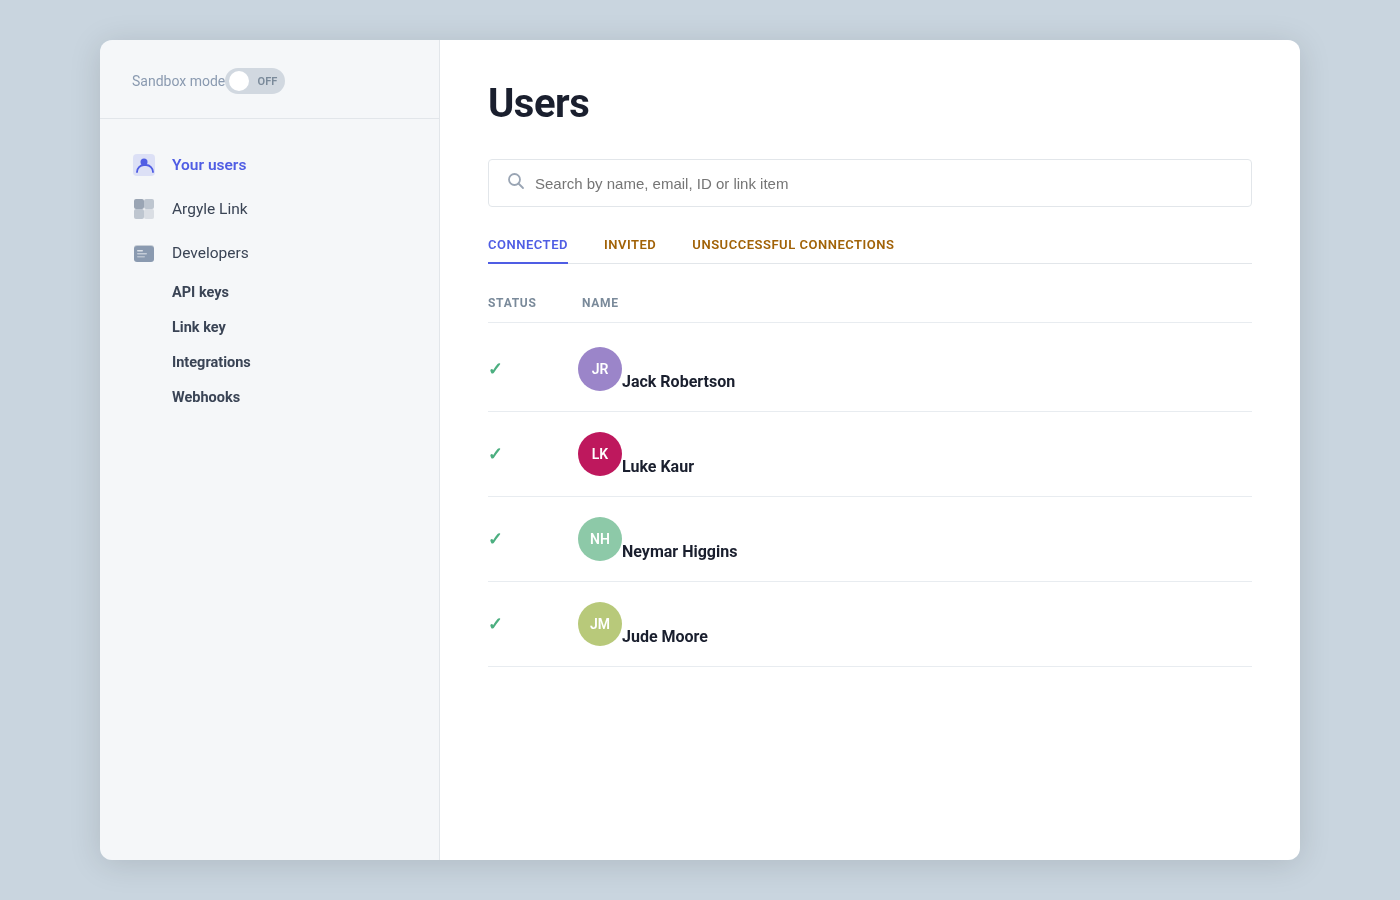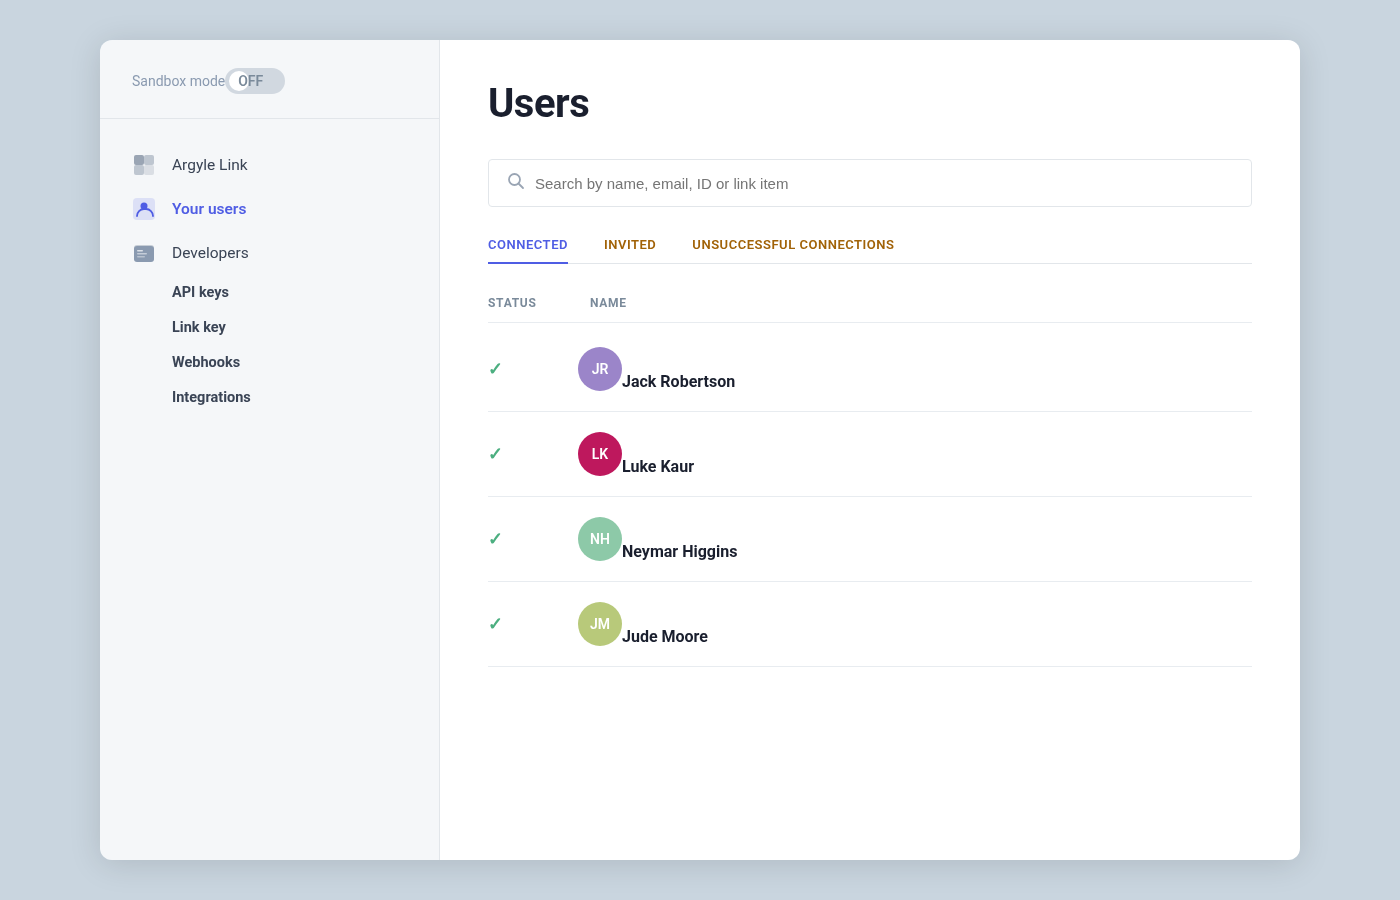--- a/index.html
+++ b/index.html
@@ -63,25 +63,25 @@
     .toggle-knob {
       width: 20px;
       height: 20px;
       background: white;
       border-radius: 50%;
       position: absolute;
       left: 4px;
     }
 
     .toggle-text {
-      font-size: 14px;
+      font-size: 11px;
       color: #7a8a9a;
       font-weight: 600;
       position: absolute;
-      right: 22px;
+      right: 8px;
     }
 
     .nav-section {
       padding: 24px 0 0 0;
       flex: 1;
     }
 
     .nav-item {
       display: flex;
       align-items: center;
@@ -198,21 +198,21 @@
     .users-table {
       margin: 24px 0 0 0;
       flex: 1;
       overflow-y: auto;
     }
 
     .table-header {
       display: flex;
       align-items: center;
       padding: 8px 48px;
-      gap: 12px;
+      gap: 4px;
       justify-content: flex-end;
     }
 
     .col-status {
       width: 90px;
       font-size: 12px;
       font-weight: 700;
       letter-spacing: 0.06em;
       color: #7a8a9a;
       text-transform: uppercase;
@@ -298,42 +298,42 @@
   <div class="sidebar">
     <div class="sandbox-toggle">
       <span class="sandbox-label">Sandbox mode</span>
       <div class="toggle-switch">
         <div class="toggle-knob"></div>
         <span class="toggle-text">OFF</span>
       </div>
     </div>
 
     <div class="nav-section">
+
+      <div class="nav-item active">
+        <div class="nav-item-icon">
+          <svg width="22" height="22" viewBox="0 0 22 22" fill="none">
+            <rect width="22" height="22" rx="4" fill="#4f5de4" opacity="0.15"></rect>
+            <circle cx="11" cy="8" r="3.5" fill="#4f5de4"></circle>
+            <path d="M4 18c0-3.866 3.134-7 7-7h2c3.866 0 7 3.134 7 7" stroke="#4f5de4" stroke-width="1.8" fill="none" stroke-linecap="round"></path>
+          </svg>
+        </div>
+        <span class="nav-item-label">Your users</span>
+      </div>
 
       <div class="nav-item">
         <div class="nav-item-icon">
           <svg width="22" height="22" viewBox="0 0 22 22" fill="none">
             <rect width="10" height="10" x="1" y="1" rx="2" fill="#9aa5b4"></rect>
             <rect width="10" height="10" x="11" y="1" rx="2" fill="#9aa5b4" opacity="0.6"></rect>
             <rect width="10" height="10" x="1" y="11" rx="2" fill="#9aa5b4" opacity="0.6"></rect>
             <rect width="10" height="10" x="11" y="11" rx="2" fill="#9aa5b4" opacity="0.3"></rect>
           </svg>
         </div>
         <span class="nav-item-label">Argyle Link</span>
-      </div>
-
-      <div class="nav-item active">
-        <div class="nav-item-icon">
-          <svg width="22" height="22" viewBox="0 0 22 22" fill="none">
-            <rect width="22" height="22" rx="4" fill="#4f5de4" opacity="0.15"></rect>
-            <circle cx="11" cy="8" r="3.5" fill="#4f5de4"></circle>
-            <path d="M4 18c0-3.866 3.134-7 7-7h2c3.866 0 7 3.134 7 7" stroke="#4f5de4" stroke-width="1.8" fill="none" stroke-linecap="round"></path>
-          </svg>
-        </div>
-        <span class="nav-item-label">Your users</span>
       </div>
 
       <div class="nav-item">
         <div class="nav-item-icon">
           <svg width="22" height="22" viewBox="0 0 22 22" fill="none">
             <rect width="20" height="16" x="1" y="3" rx="3" fill="#9aa5b4" opacity="0.5"></rect>
             <rect width="20" height="16" x="1" y="4" rx="3" fill="#8a9ab0"></rect>
             <rect width="6" height="1.5" x="4" y="8" rx="0.75" fill="white" opacity="0.7"></rect>
             <rect width="10" height="1.5" x="4" y="11" rx="0.75" fill="white" opacity="0.5"></rect>
             <rect width="8" height="1.5" x="4" y="14" rx="0.75" fill="white" opacity="0.4"></rect>
@@ -342,24 +342,24 @@
         <span class="nav-item-label">Developers</span>
       </div>
 
       <div class="nav-sub-item">
         <span class="nav-sub-label">API keys</span>
       </div>
       <div class="nav-sub-item">
         <span class="nav-sub-label">Link key</span>
       </div>
       <div class="nav-sub-item">
+        <span class="nav-sub-label">Integrations</span>
+      </div>
+      <div class="nav-sub-item">
         <span class="nav-sub-label">Webhooks</span>
-      </div>
-      <div class="nav-sub-item">
-        <span class="nav-sub-label">Integrations</span>
       </div>
     </div>
   </div>
 
   <div class="main-content">
     <div class="page-header">
       <h1 class="page-title">Users</h1>
     </div>
 
     <div class="search-bar">

